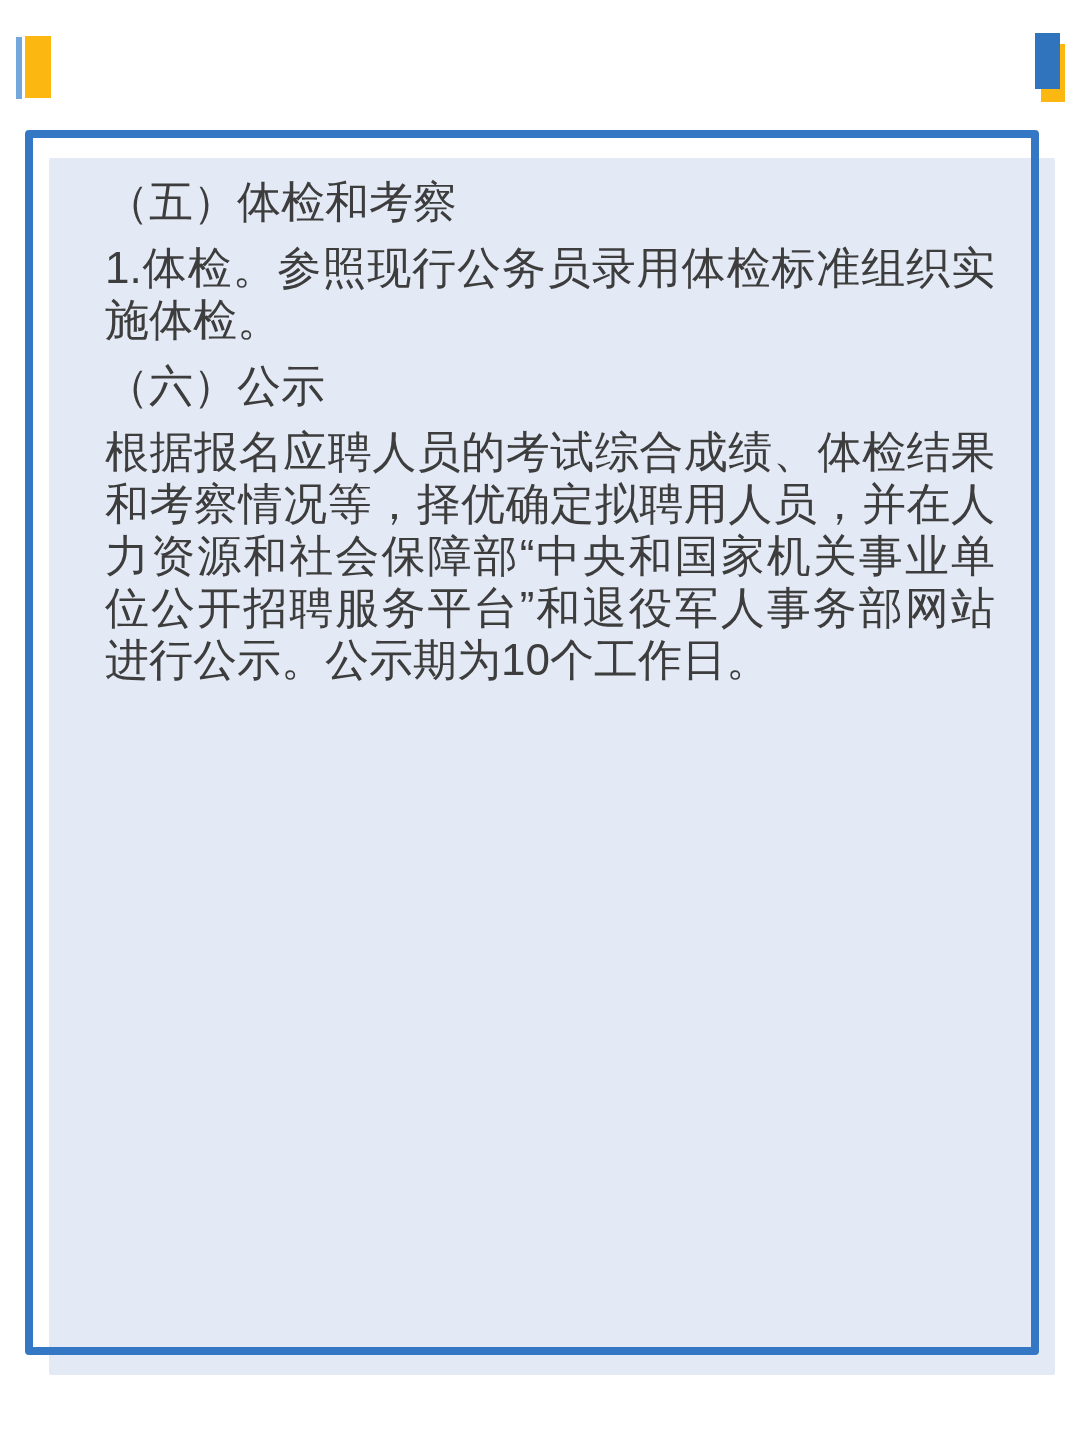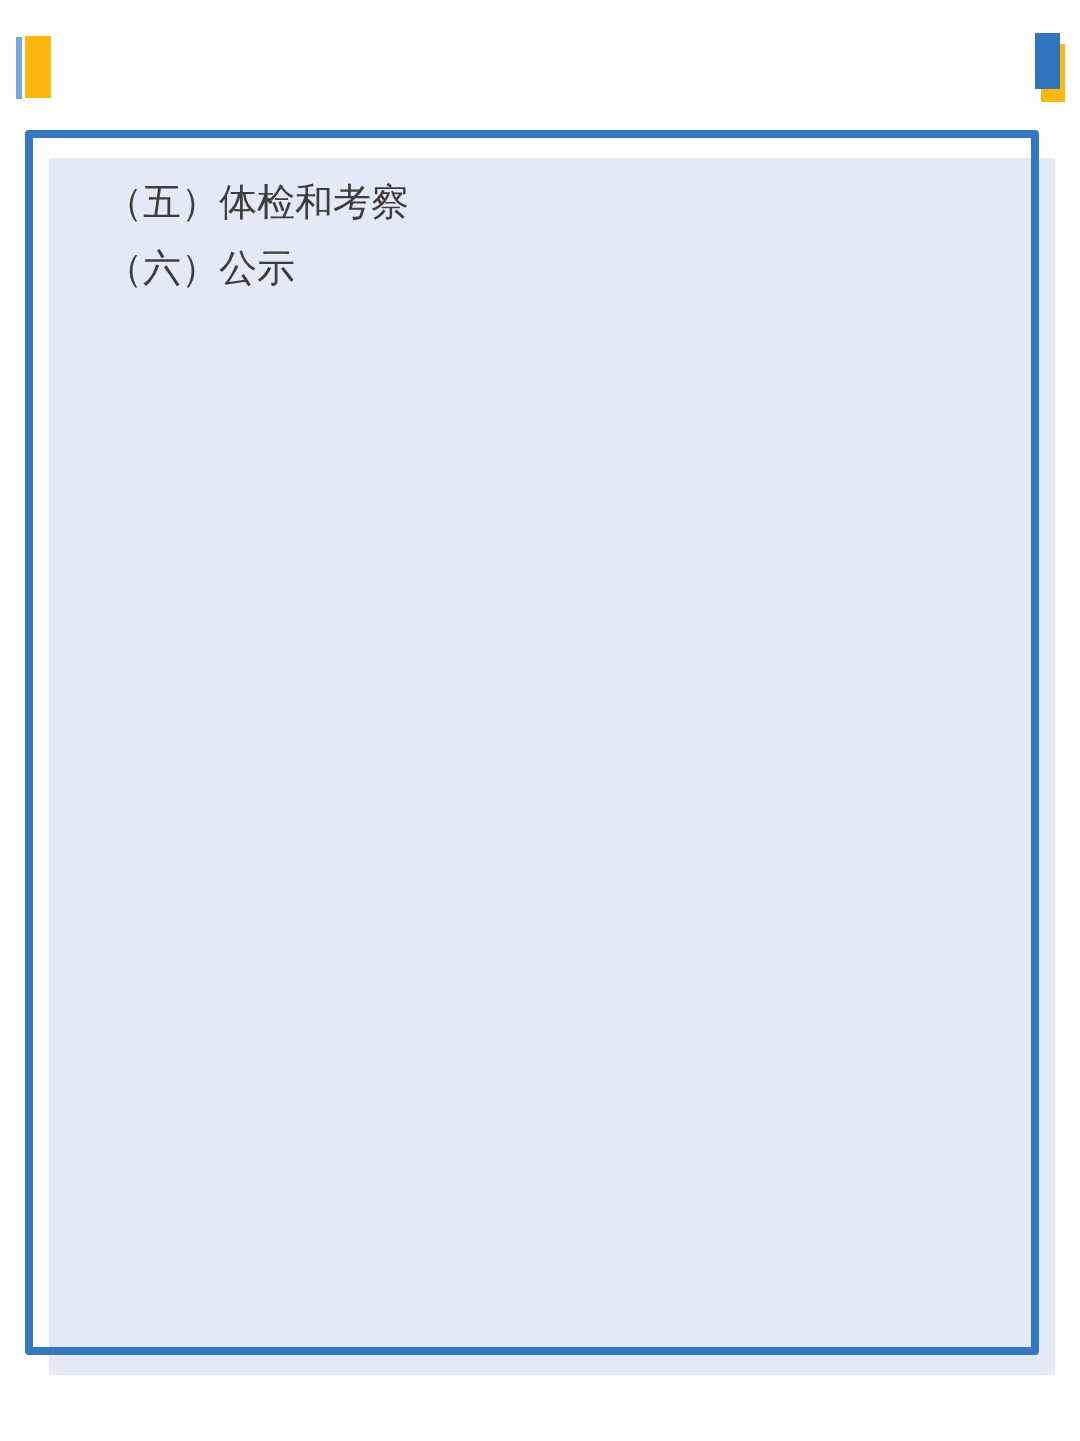--- a/index.html
+++ b/index.html
@@ -64,21 +64,21 @@
     z-index: 3;
     pointer-events: none;
   }
   .content {
     position: absolute;
     left: 0; top: 0;
     box-sizing: border-box;
     width: 1006px;
     padding: 18px 60px 0 56px;
     color: #3d3d3d;
-    font-size: 38px;
+    font-size: 44px;
     line-height: 52px;
     z-index: 2;
   }
   .content p {
     margin: 12px 0;
     text-align: justify;
     text-justify: inter-ideograph;
     word-break: break-all;
   }
   .content p.heading {
@@ -95,19 +95,21 @@
 
   <div class="decor-tl-bar"></div>
   <div class="decor-tl-yellow"></div>
 
   <div class="decor-tr-yellow"></div>
   <div class="decor-tr-blue"></div>
 
   <div class="panel">
     <div class="content">
       <p class="heading">（五）体检和考察</p>
+      <p class="para">1.体检。参照现行公务员录用体检标准组织实施体检。</p>
       <p class="heading">（六）公示</p>
+      <p class="para">根据报名应聘人员的考试综合成绩、体检结果和考察情况等，择优确定拟聘用人员，并在人力资源和社会保障部“中央和国家机关事业单位公开招聘服务平台”和退役军人事务部网站进行公示。公示期为10个工作日。</p>
     </div>
   </div>
 
   <div class="frame"></div>
 
 </div>
 
 </body></html>

